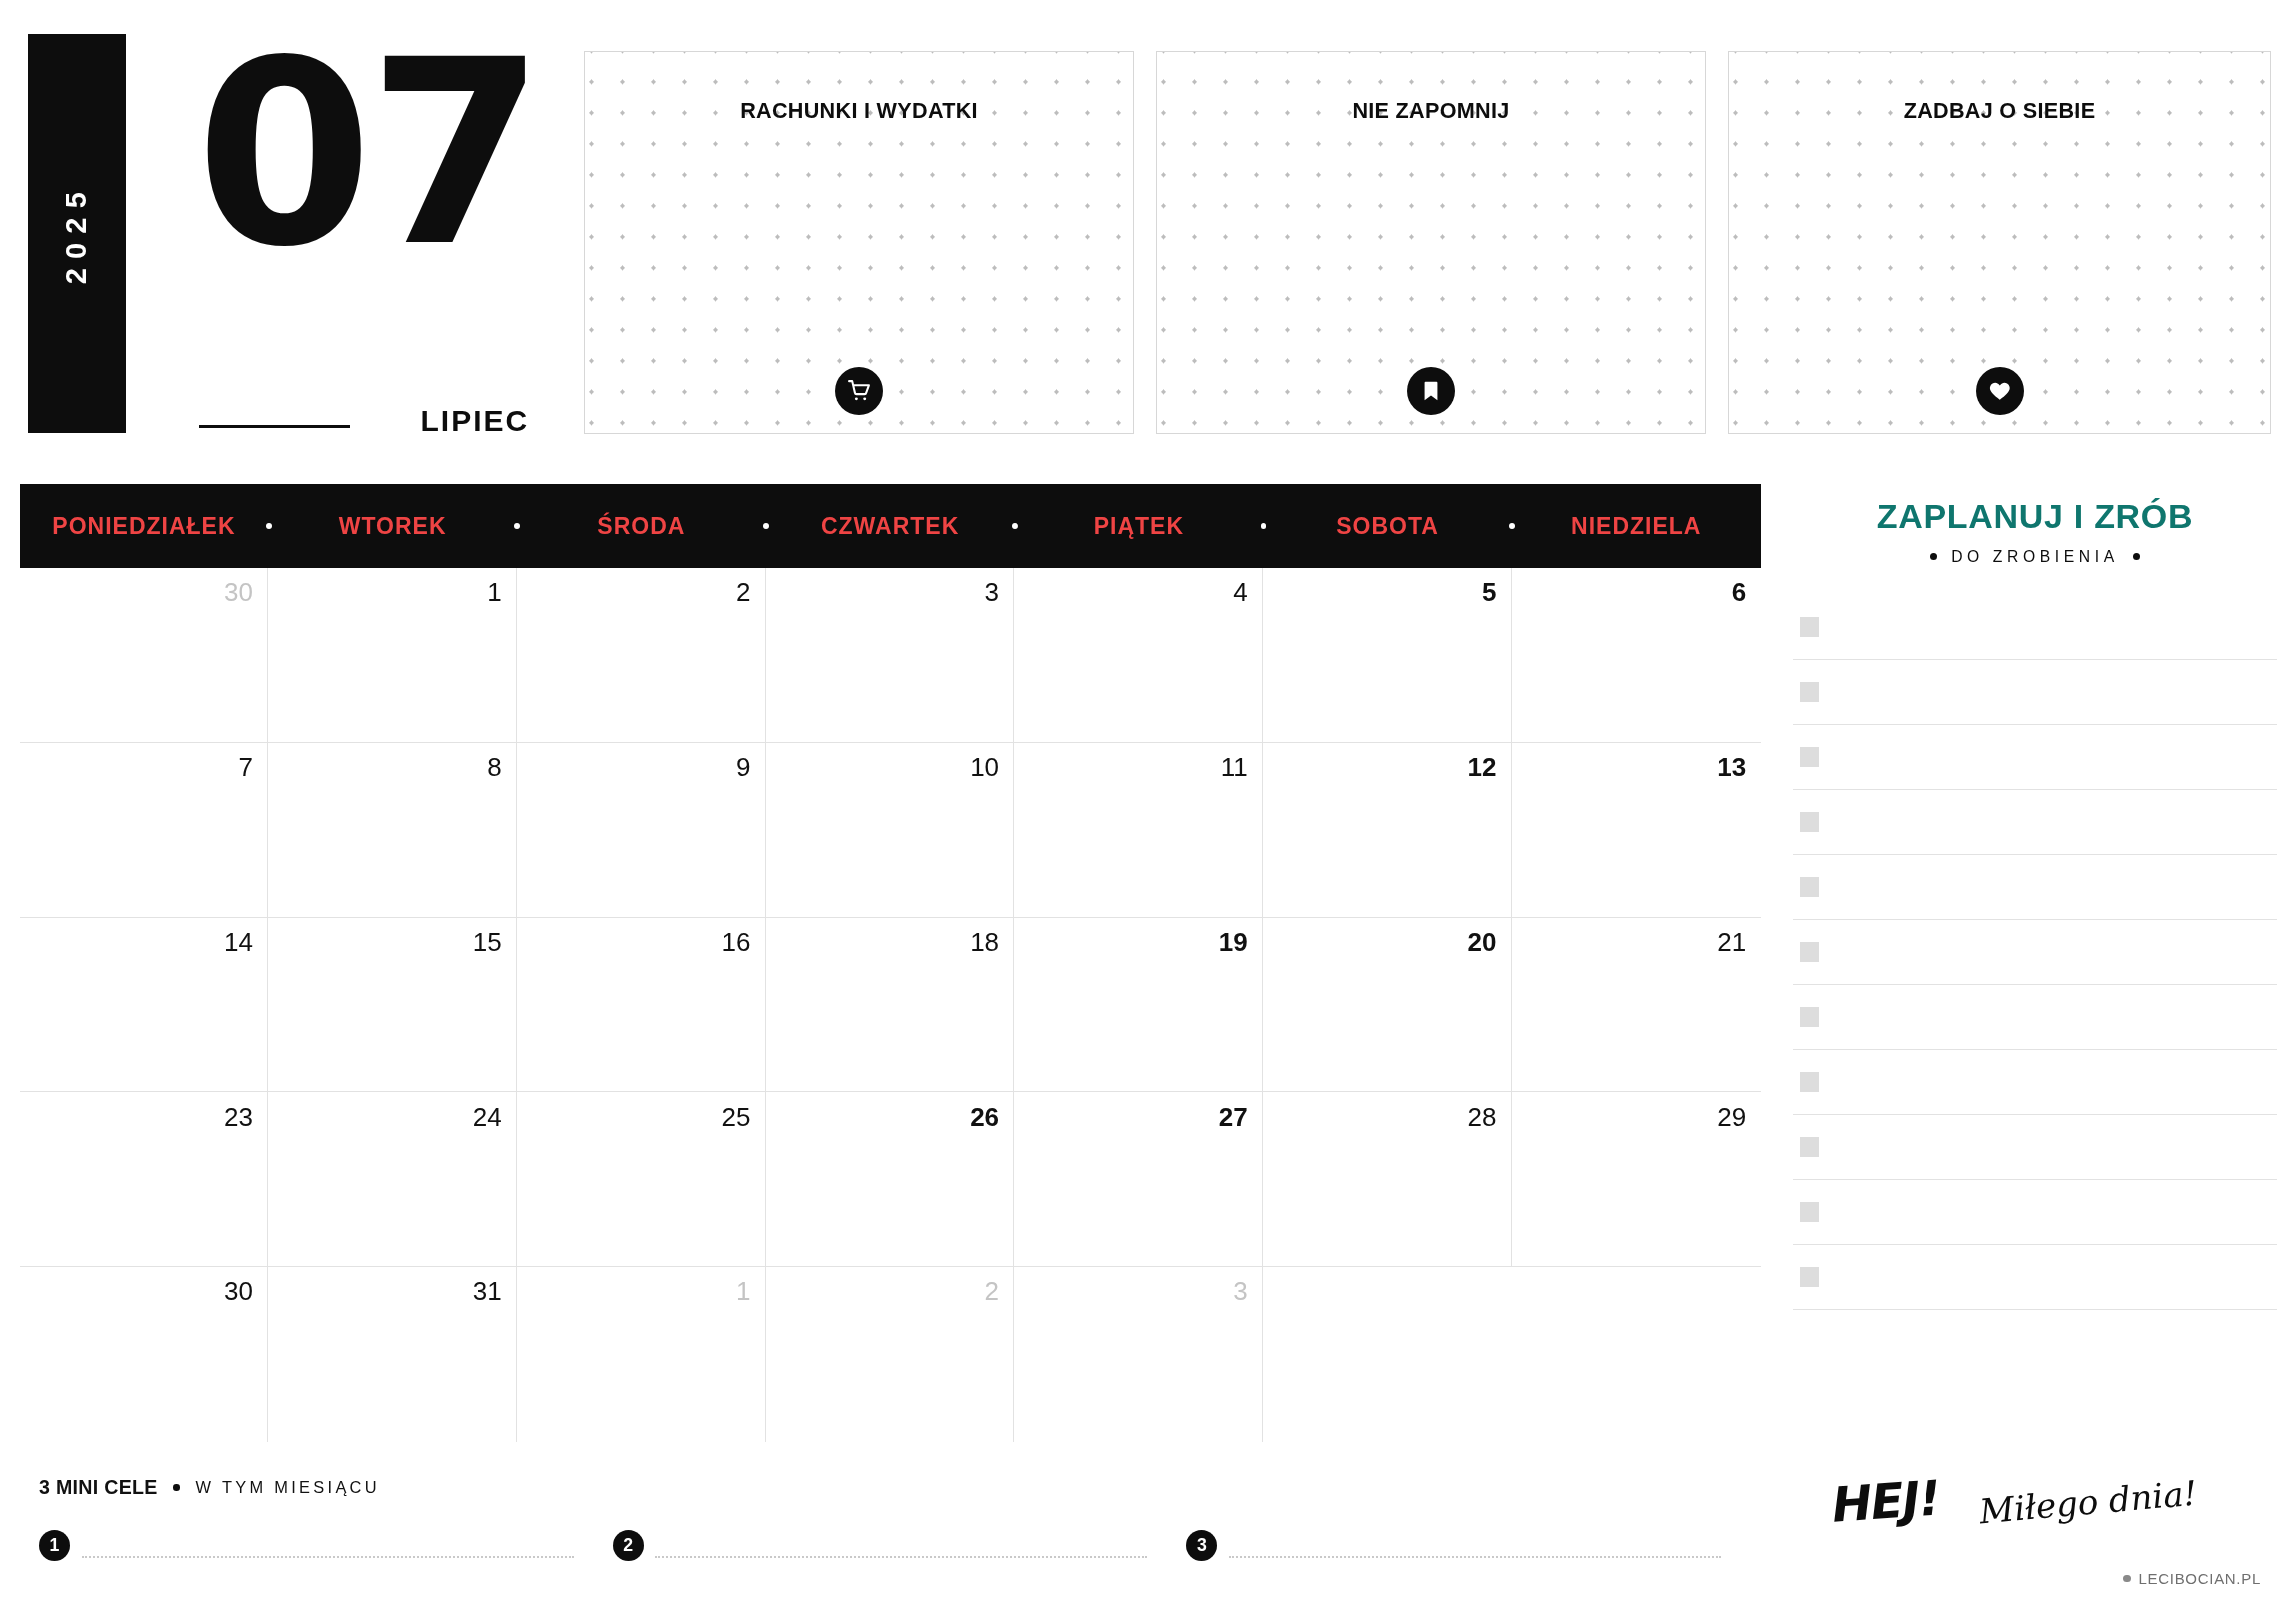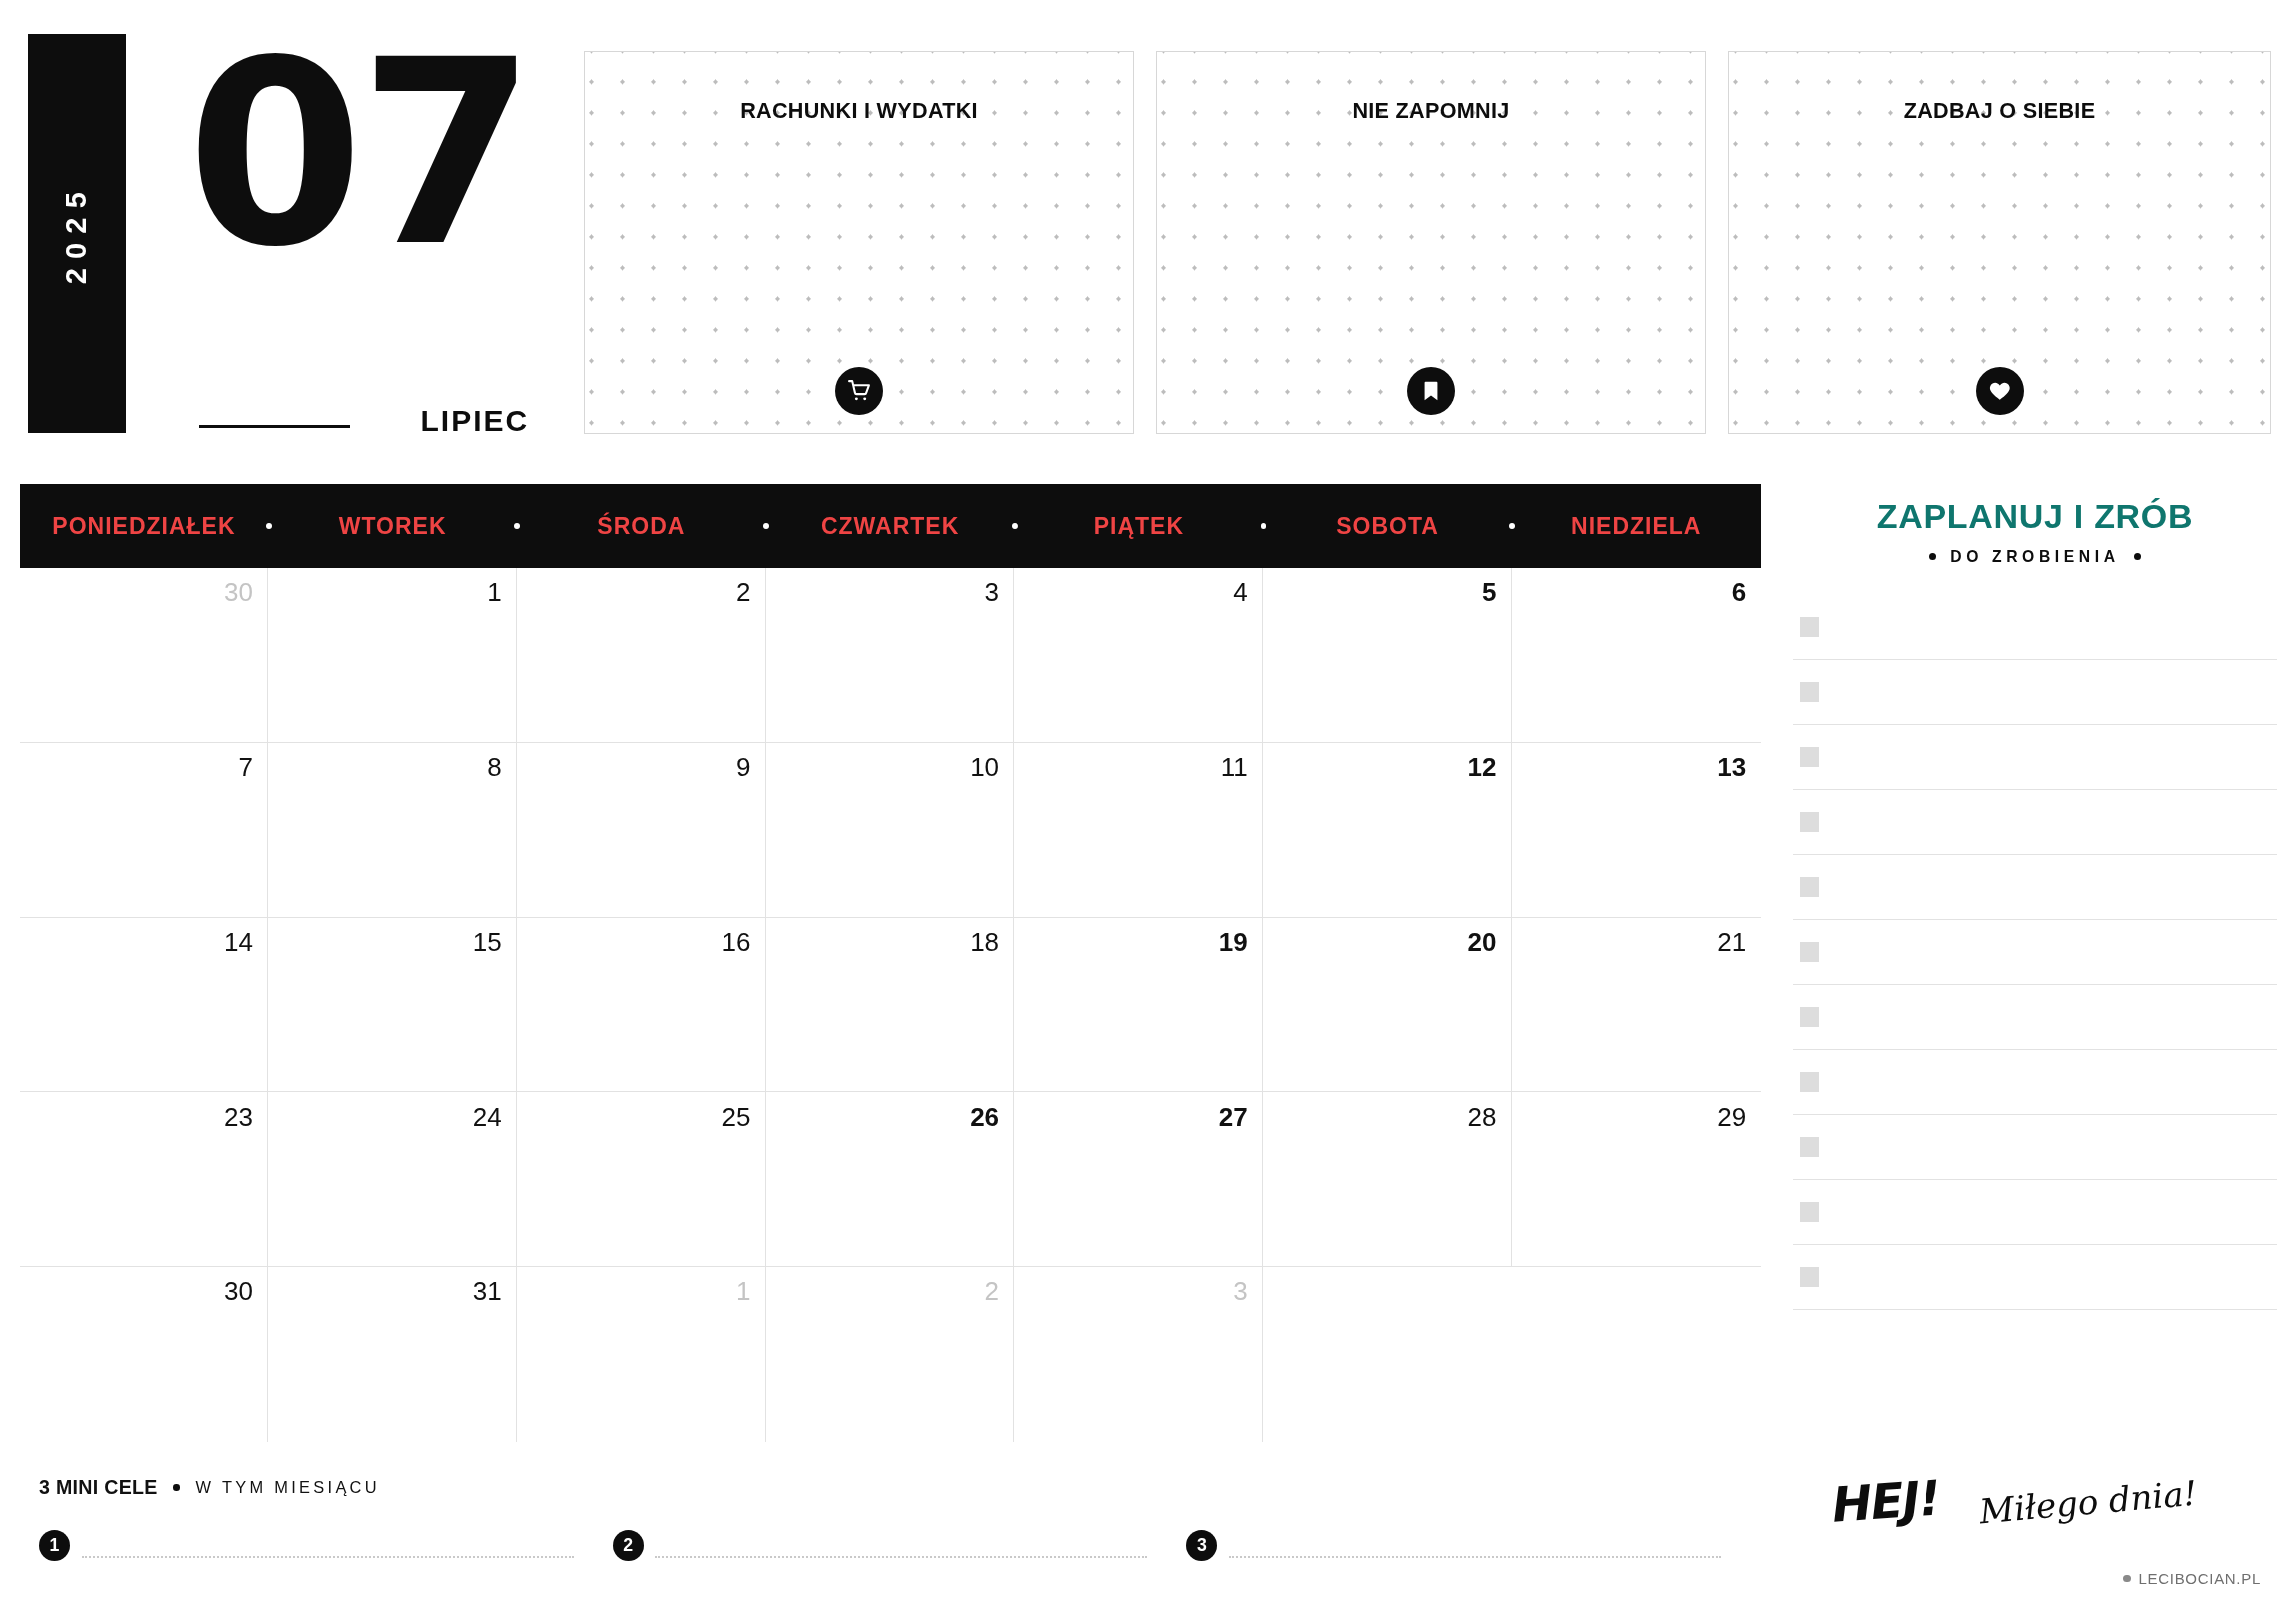--- a/index.html
+++ b/index.html
@@ -55,21 +55,21 @@
   .year-text {
     writing-mode: vertical-rl;
     transform: rotate(180deg);
     font-size: 29px;
     letter-spacing: 9.2px;
     font-weight: 700;
     line-height: 1;
   }
   .month-num {
     position: absolute;
-    left: 159px;
+    left: 168px;
     top: -7.9px;
     font-size: 255px;
     font-weight: 700;
     letter-spacing: -5.2px;
     line-height: 1;
     color: #0d0d0d;
     font-family: "DejaVu Sans", sans-serif;
   }
   .month-rule {
     position: absolute;
@@ -213,21 +213,21 @@
     font-size: 34px;
     font-weight: 700;
     letter-spacing: 0.7px;
     color: #0f766e;
   }
   .rp-sub {
     margin-top: 11.8px;
     text-align: center;
     font-size: 15.7px;
     letter-spacing: 4.6px;
-    font-weight: 700;
+    font-weight: 400;
     color: #0d0d0d;
     display: flex;
     align-items: center;
     justify-content: center;
     gap: 14.4px;
   }
   .rp-sub .dot {
     width: 7.2px; height: 7.2px; border-radius: 50%; background: #0d0d0d;
   }
   .todo-list {

